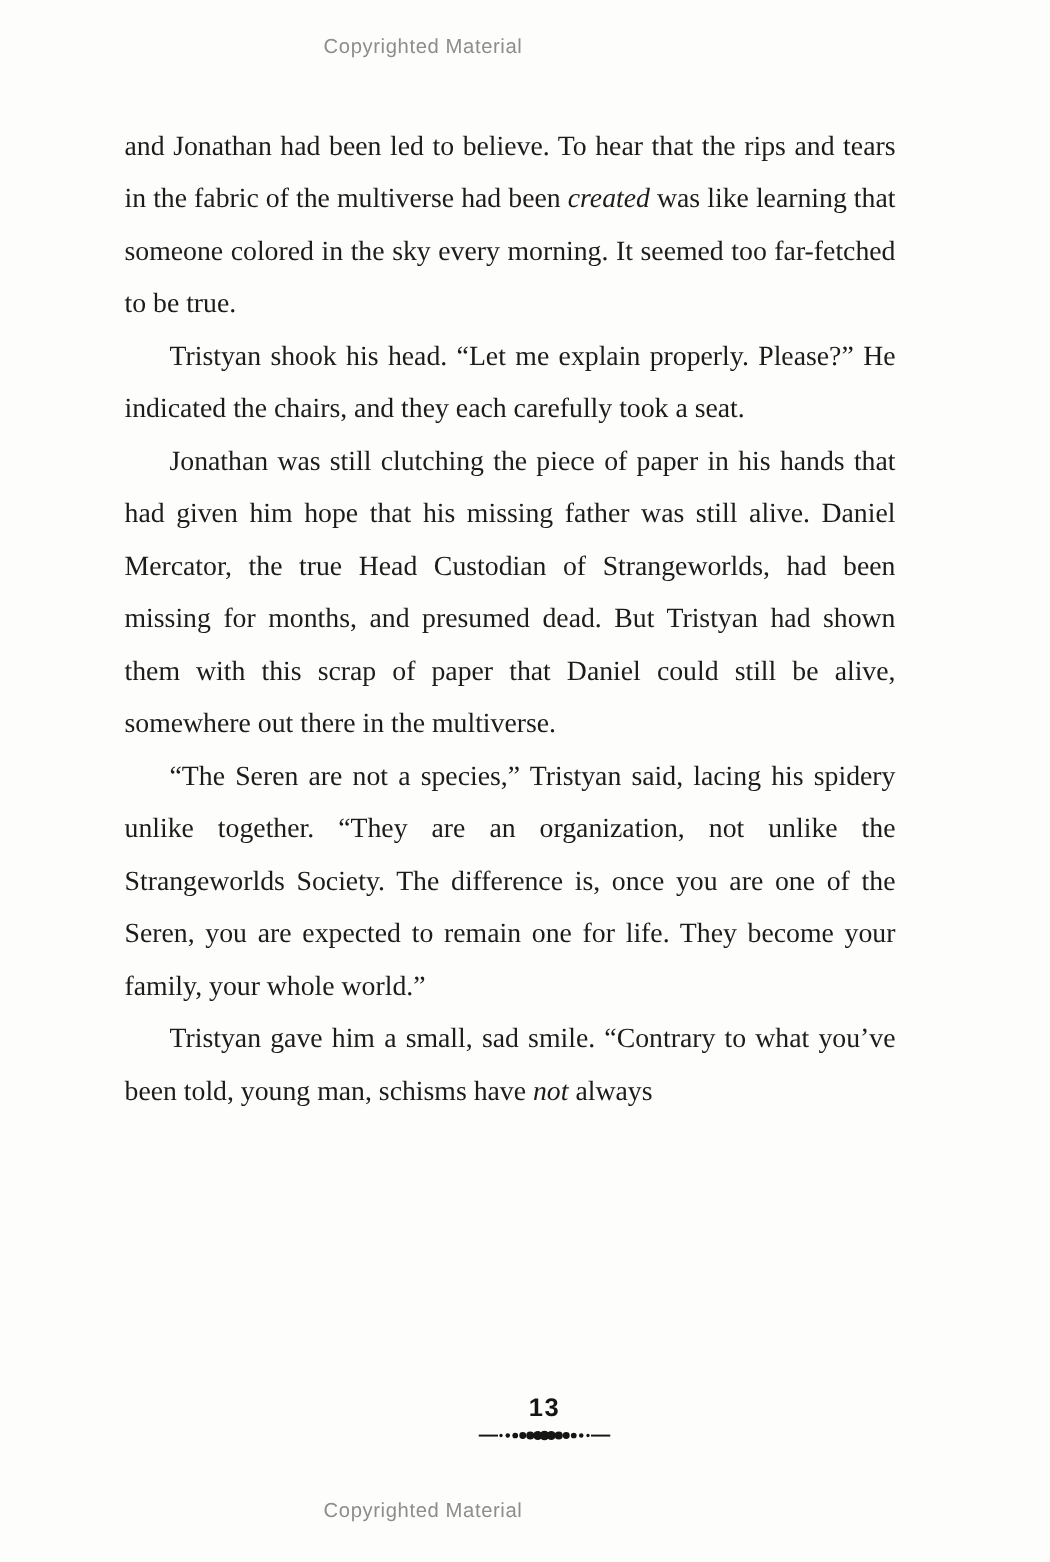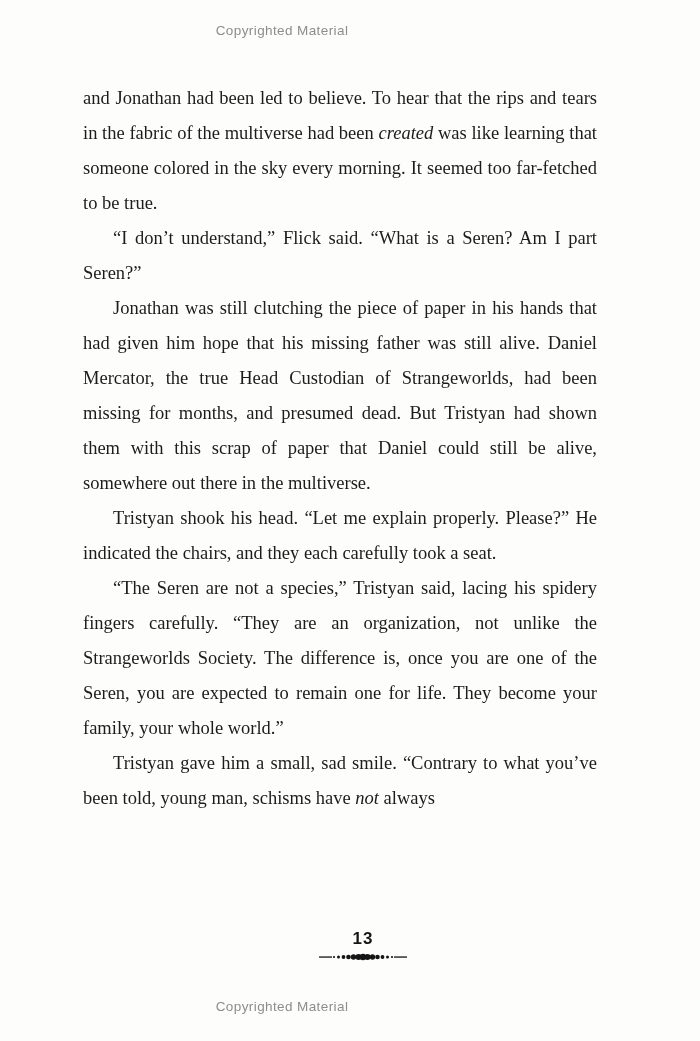--- a/index.html
+++ b/index.html
@@ -56,24 +56,23 @@
 </style>
 </head>
 <body>
 
 <div class="page">
 
   <div class="notice notice-top">Copyrighted Material</div>
 
   <main class="text-block">
       <p class="para no-indent"><span>and Jonathan had been led to believe. To hear that the rips and tears in the fabric of the multiverse had been </span><em>created</em><span> was like learning that someone colored in the sky every morning. It seemed too far-fetched to be true.</span></p>
-      <p class="para"><span>“I don’t understand,” Flick said. “What is a Seren? Am I part Seren?”</span></p>
+      <p class="para"><span>Tristyan shook his head. “Let me explain properly. Please?” He indicated the chairs, and they each carefully took a seat.</span></p>
       <p class="para"><span>Jonathan was still clutching the piece of paper in his hands that had given him hope that his missing father was still alive. Daniel Mercator, the true Head Custodian of Strangeworlds, had been missing for months, and presumed dead. But Tristyan had shown them with this scrap of paper that Daniel could still be alive, somewhere out there in the multiverse.</span></p>
-      <p class="para"><span>Tristyan shook his head. “Let me explain properly. Please?” He indicated the chairs, and they each carefully took a seat.</span></p>
-      <p class="para"><span>“The Seren are not a species,” Tristyan said, lacing his spidery fingers carefully. “They are an organization, not unlike the Strangeworlds Society. The difference is, once you are one of the Seren, you are expected to remain one for life. They become your family, your whole world.”</span></p>
+      <p class="para"><span>“The Seren are not a species,” Tristyan said, lacing his spidery unlike together. “They are an organization, not unlike the Strangeworlds Society. The difference is, once you are one of the Seren, you are expected to remain one for life. They become your family, your whole world.”</span></p>
       <p class="para"><span>Tristyan gave him a small, sad smile. “Contrary to what you’ve been told, young man, schisms have </span><em>not</em><span> always</span></p>
     </main>
 
   <footer class="footer">
     <div class="page-number">13</div>
     <svg class="ornament" width="88" height="10" viewBox="0 0 88 10">
       <g fill="#151515" stroke="none">
         <rect x="0" y="4.4" width="13" height="1.3"></rect>
         <circle cx="15" cy="5" r="1.1"></circle>
         <circle cx="19.5" cy="5" r="1.5"></circle>

